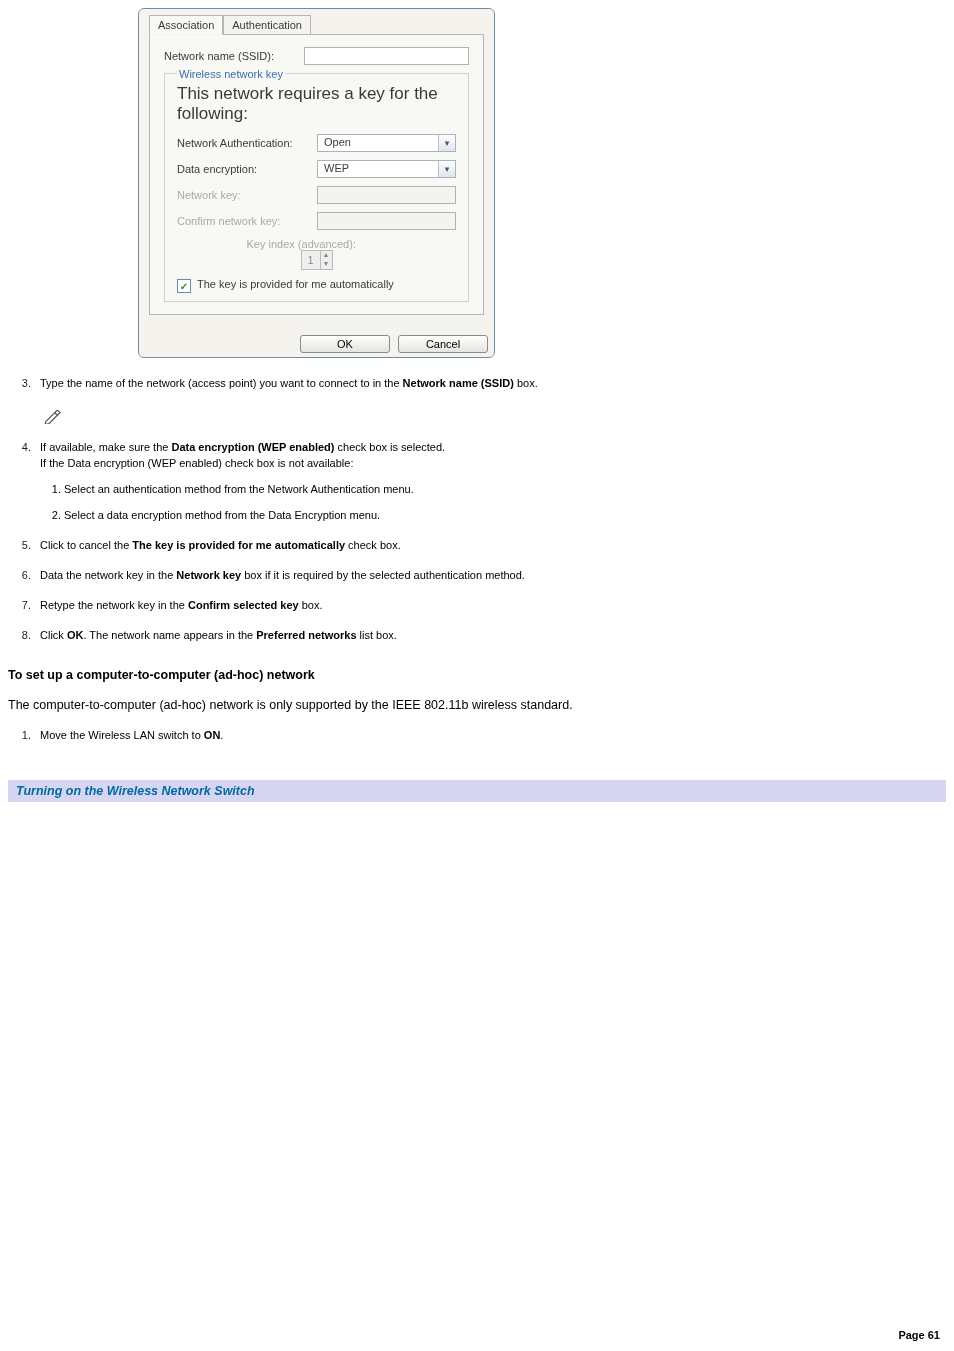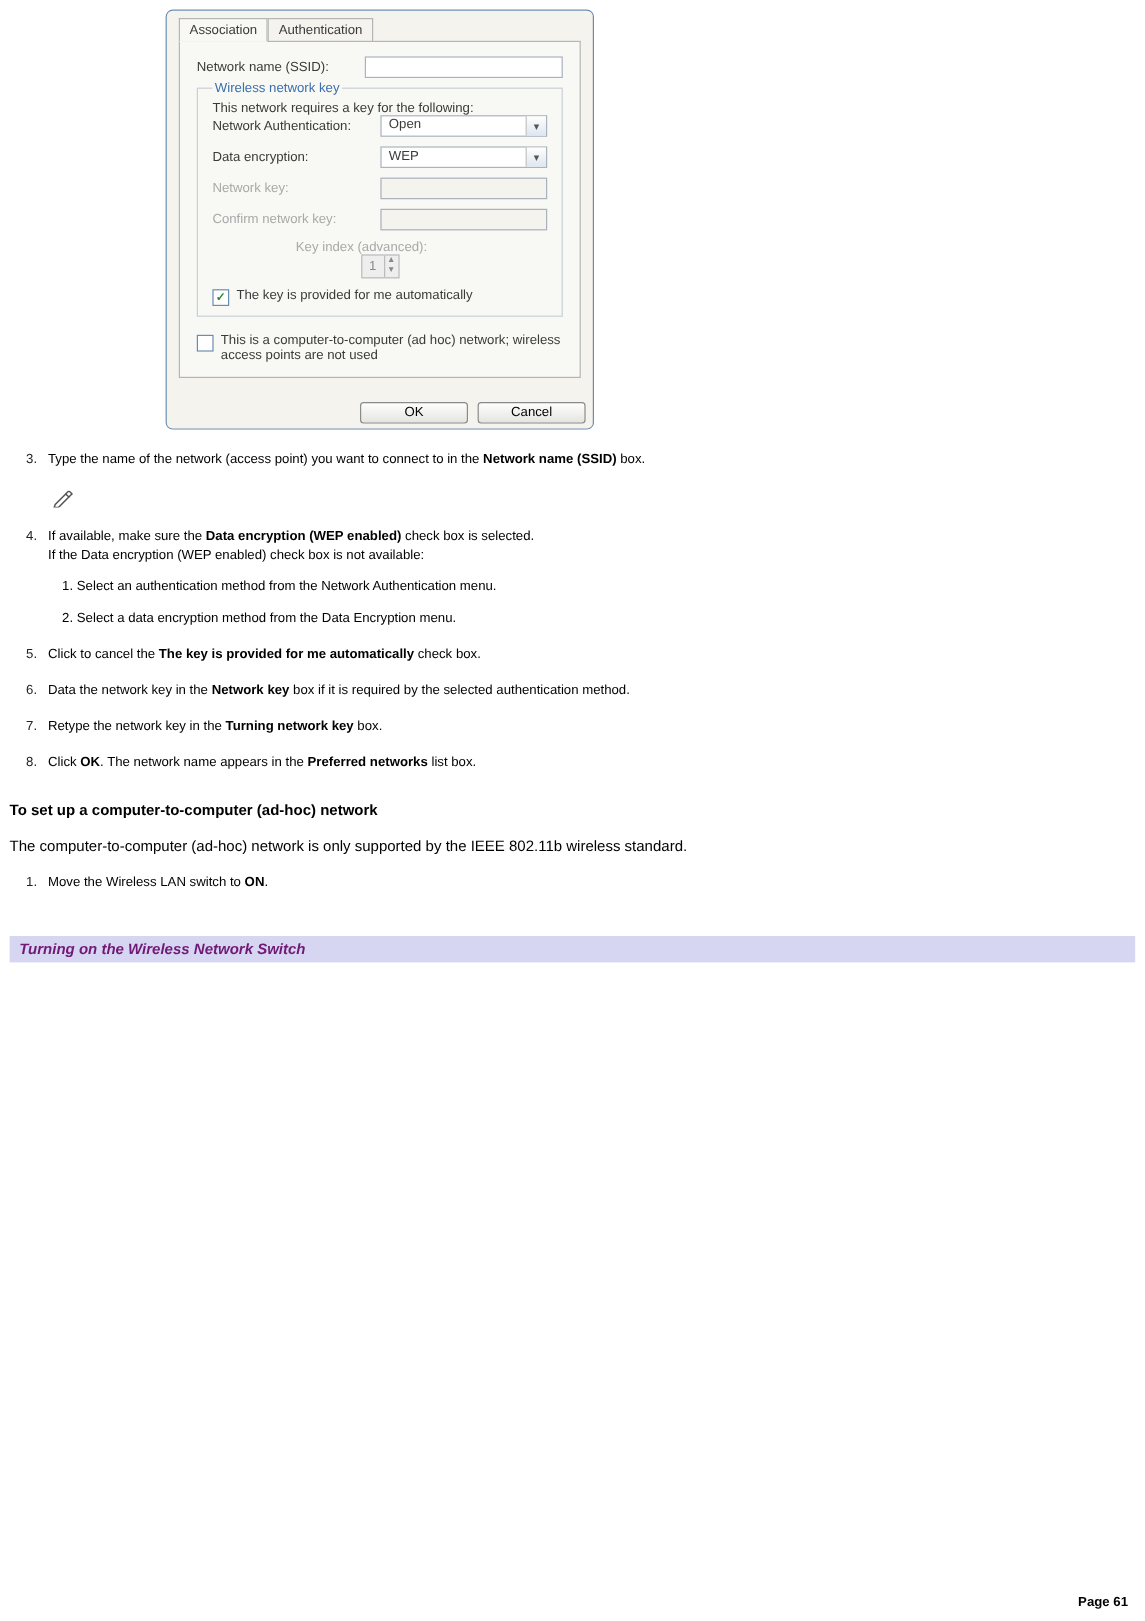--- a/index.html
+++ b/index.html
@@ -106,21 +106,21 @@
   .fieldset-legend {
     font-size: 11px;
     color: #3a6fae;
     position: relative;
     top:-16px;
     background:#f8f8f4;
     padding:0 2px;
     display:inline-block;
   }
   .fieldset-inner { margin-top:-12px; }
-  .desc { font-size: 11px; }
+  .desc { font-size: 17px; margin-bottom: 10px; }
   .select-look {
     display: flex;
     width: 100%;
     border: 1px solid #a9b2bd;
     height: 18px;
     background: #fff;
     box-sizing: border-box;
   }
   .select-text {
     flex: 1;
@@ -195,21 +195,21 @@
   ol.sub { list-style:decimal; margin:10px 0 4px 24px; padding:0; }
   ol.sub > li { margin-bottom:10px; }
   ol.sub > li::marker { font-size:11px; }
   .note-block { margin:16px 0 16px 0; padding:0 0 0 4px; line-height:1.5; }
   .note-inline { display:inline; }
   b { font-weight:bold; }
   .section-head { font-weight:bold; margin:24px 0 14px 0; font-size:12.5px; }
   .para { margin:0 0 14px 0; font-size:12.5px; line-height:1.45; }
   .figure-caption-bar {
     background:#d6d6f2;
-    color:#701a75;
+    color:#0369a1;
     font-style:italic;
     font-weight:bold;
     padding:4px 8px;
     margin-top:36px;
     font-size:12.5px;
   }
   .page-num {
     position:fixed;
     bottom:10px;
     right:14px;
@@ -290,24 +290,20 @@
             </div>
           </div>
 
           <div class="chk-row">
             <div class="chk green">✓</div>
             <div>The key is provided for me automatically</div>
           </div>
         </div>
       </div>
 
-      <div class="chk-row adhoc-row">
-        <div class="chk"></div>
-        <div>This is a computer-to-computer (ad hoc) network; wireless access points are not used</div>
-      </div>
     </div>
   </div>
   <div class="btn-row">
     <div class="win-btn">OK</div>
     <div class="win-btn">Cancel</div>
   </div>
 </div>
 
 <div class="content">
   <ol class="main" start="3">
@@ -330,21 +326,21 @@
         <li>Select a data encryption method from the Data Encryption menu.</li>
       </ol>
     </li>
     <li>
       <span>Click to cancel the </span><b>The key is provided for me automatically</b><span> check box.</span>
     </li>
     <li>
       <span>Data the network key in the </span><b>Network key</b><span> box if it is required by the selected authentication method.</span>
     </li>
     <li>
-      <span>Retype the network key in the </span><b>Turning network key</b><span> box.</span>
+      <span>Retype the network key in the </span><b>Confirm selected key</b><span> box.</span>
     </li>
     <li>
       <span>Click </span><b>OK</b><span>. The network name appears in the </span><b>Preferred networks</b><span> list box.</span>
     </li>
   </ol>
 
   <div class="section-head">To set up a computer-to-computer (ad-hoc) network</div>
   <div class="para">The computer-to-computer (ad-hoc) network is only supported by the IEEE 802.11b wireless standard.</div>
 
   <ol class="main" start="1">

